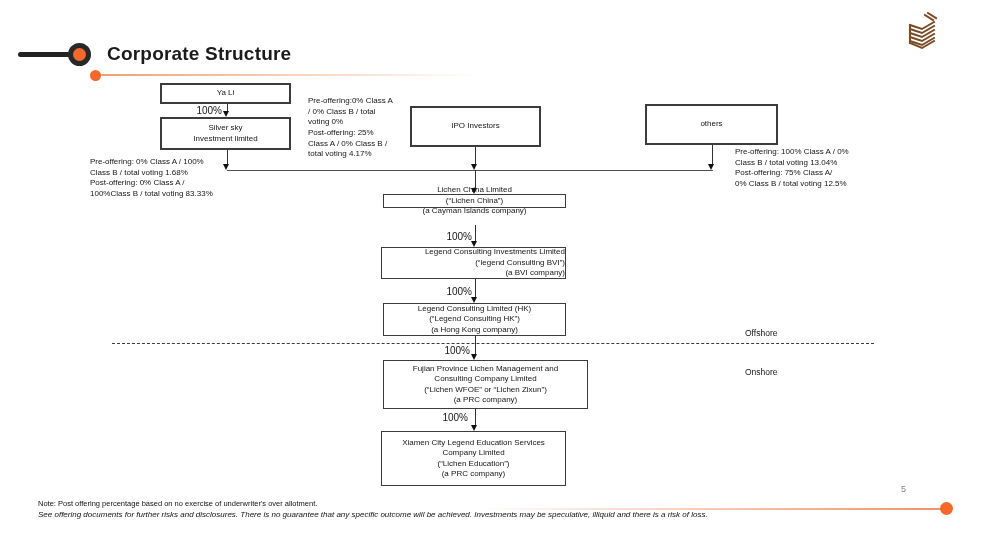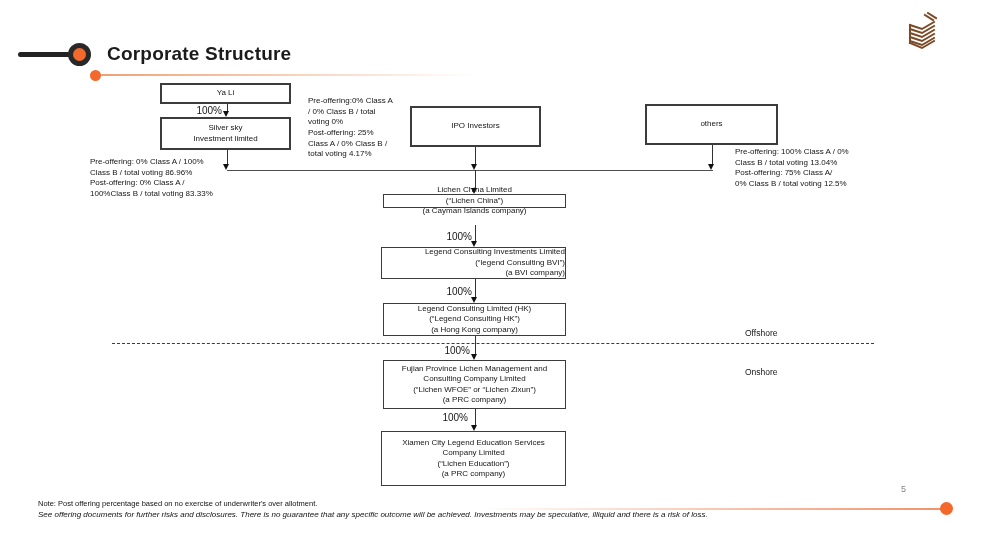--- a/index.html
+++ b/index.html
@@ -23,21 +23,21 @@
     display:flex;flex-direction:column;align-items:center;justify-content:center;
     text-align:center;font-size:8px;line-height:1.3;color:#151515;
   }
   #n-yali  {left:160px;top:83px; width:131px;height:21px;border-width:2px;}
   #n-silver{left:160px;top:117px;width:131px;height:33px;border-width:2px;}
   #n-ipo   {left:410px;top:106px;width:131px;height:41px;border-width:2px;}
   #n-others{left:645px;top:104px;width:133px;height:41px;border-width:2px;}
   #n-china {left:383px;top:194px;width:183px;height:14px;}
   #n-bvi   {left:381px;top:247px;width:185px;height:32px;align-items:flex-end;}
   #n-hk    {left:383px;top:303px;width:183px;height:33px;}
-  #n-wfoe  {left:383px;top:360px;width:183px;height:49px;}
+  #n-wfoe  {left:383px;top:360px;width:205px;height:49px;}
   #n-edu   {left:381px;top:431px;width:185px;height:55px;}
 
   .vline{position:absolute;width:1px;background:#333;}
   .arrow-down{position:absolute;width:0;height:0;border-left:3.5px solid transparent;border-right:3.5px solid transparent;border-top:6px solid #111;}
   .pct{position:absolute;font-size:10px;color:#151515;text-align:right;white-space:nowrap;}
   .hline{position:absolute;height:1px;background:#4f4f4f;}
   .ann{position:absolute;font-size:8px;line-height:1.33;color:#151515;}
   .region{position:absolute;font-size:8.5px;color:#151515;}
 
   #vl-e1{left:227px;top:104px;height:9px;}   #ah-e1{left:223px;top:111px;}
@@ -169,21 +169,21 @@
 <div class="vline" id="vl-e8"></div>
 <div class="arrow-down" id="ah-e8"></div>
 <div class="pct" id="pc-e8">100%</div>
 
 <div class="vline" id="vl-e9"></div>
 <div class="arrow-down" id="ah-e9"></div>
 <div class="pct" id="pc-e9">100%</div>
 
 <div class="ann" id="ann-left">
   <div>Pre-offering: 0% Class A / 100%</div>
-  <div>Class B / total voting 86.96%</div>
+  <div>Class B / total voting 1.68%</div>
   <div>Post-offering: 0% Class A /</div>
   <div>100%Class B / total voting 83.33%</div>
 </div>
 
 <div class="ann" id="ann-center">
   <div>Pre-offering:0% Class A</div>
   <div>/ 0% Class B / total</div>
   <div>voting 0%</div>
   <div>Post-offering: 25%</div>
   <div>Class A / 0% Class B /</div>

